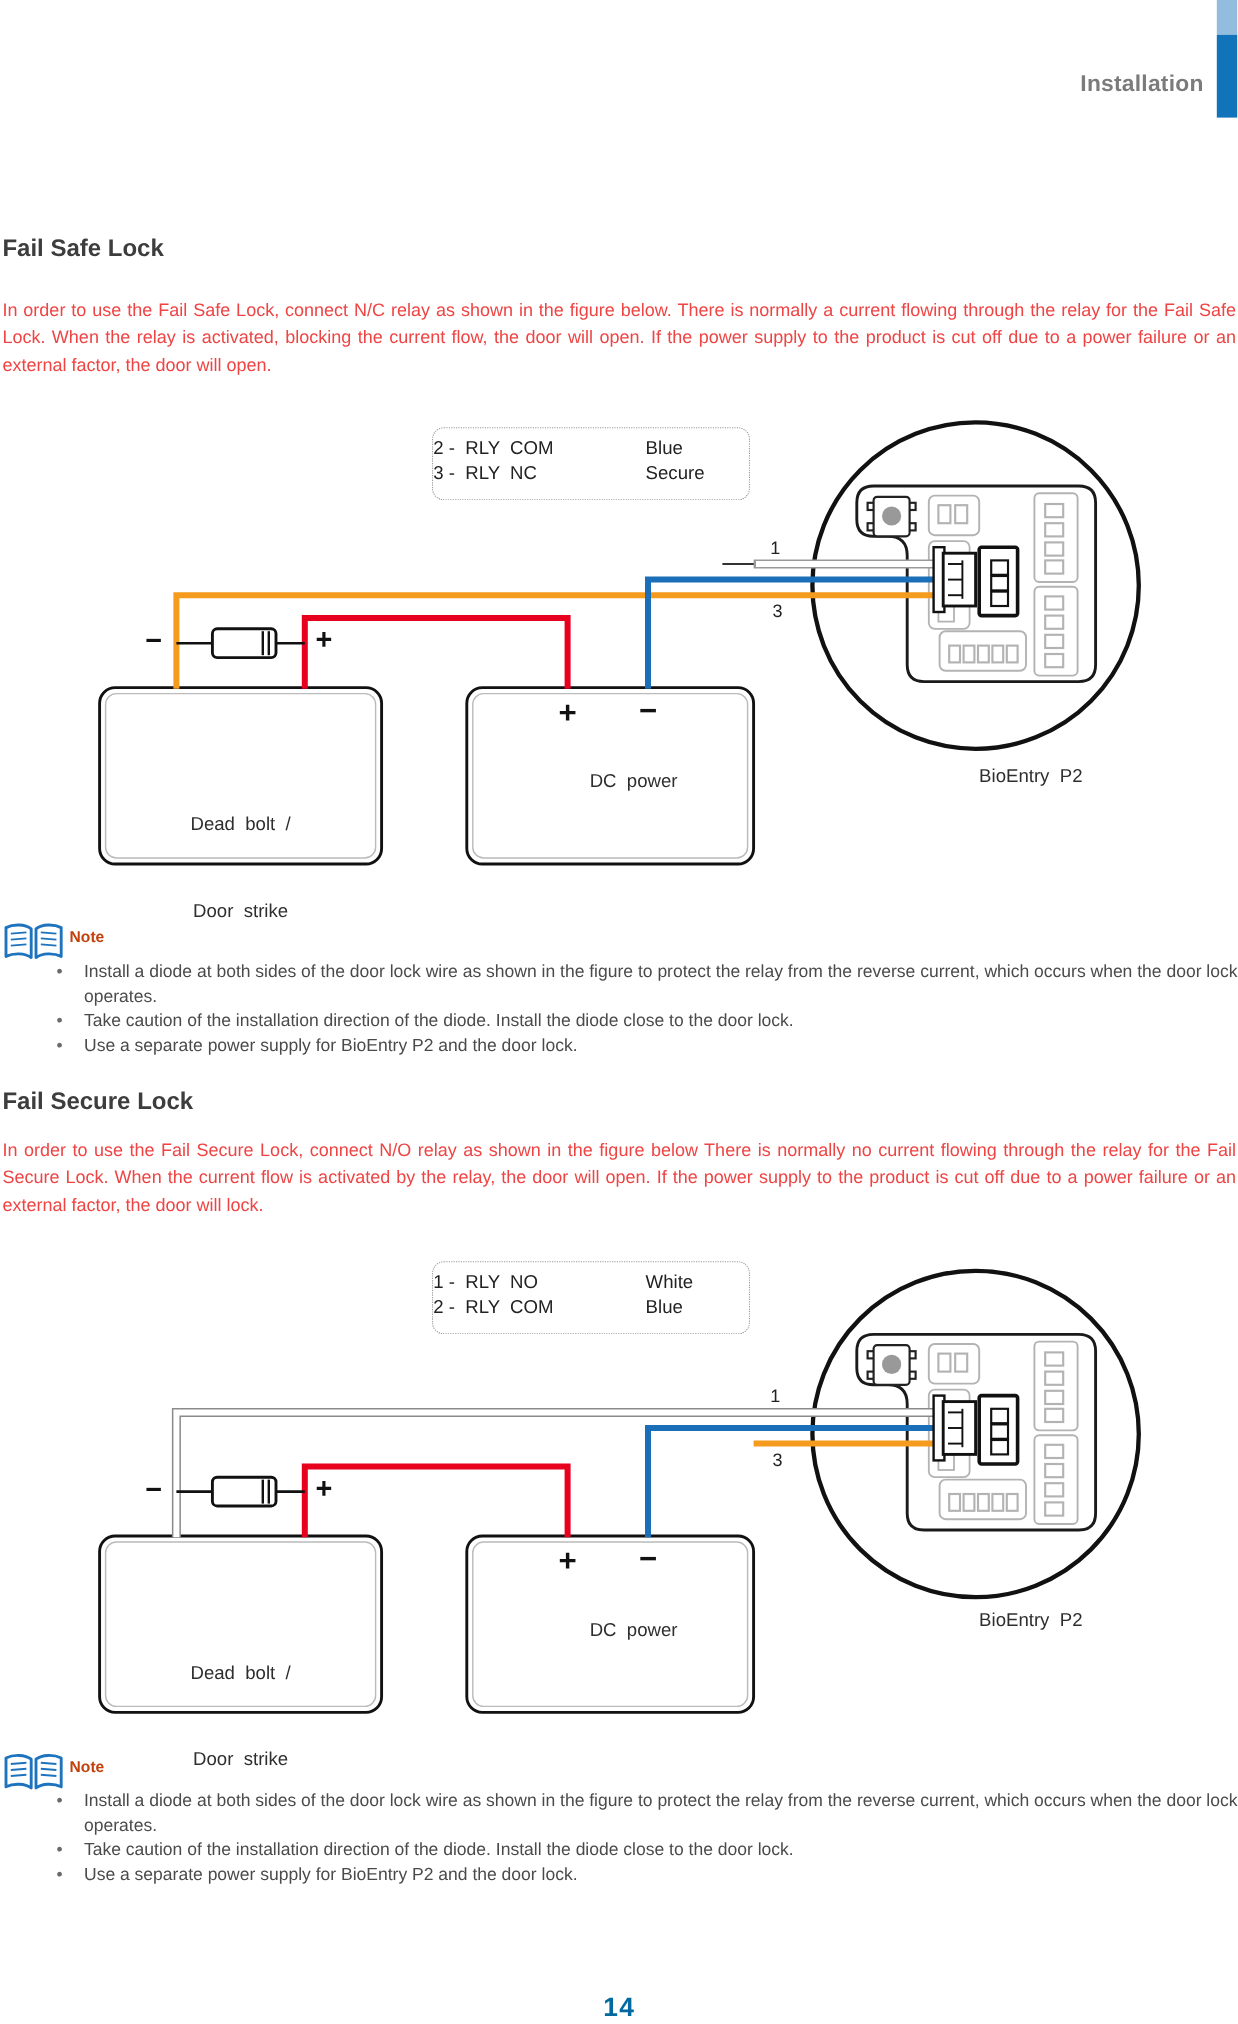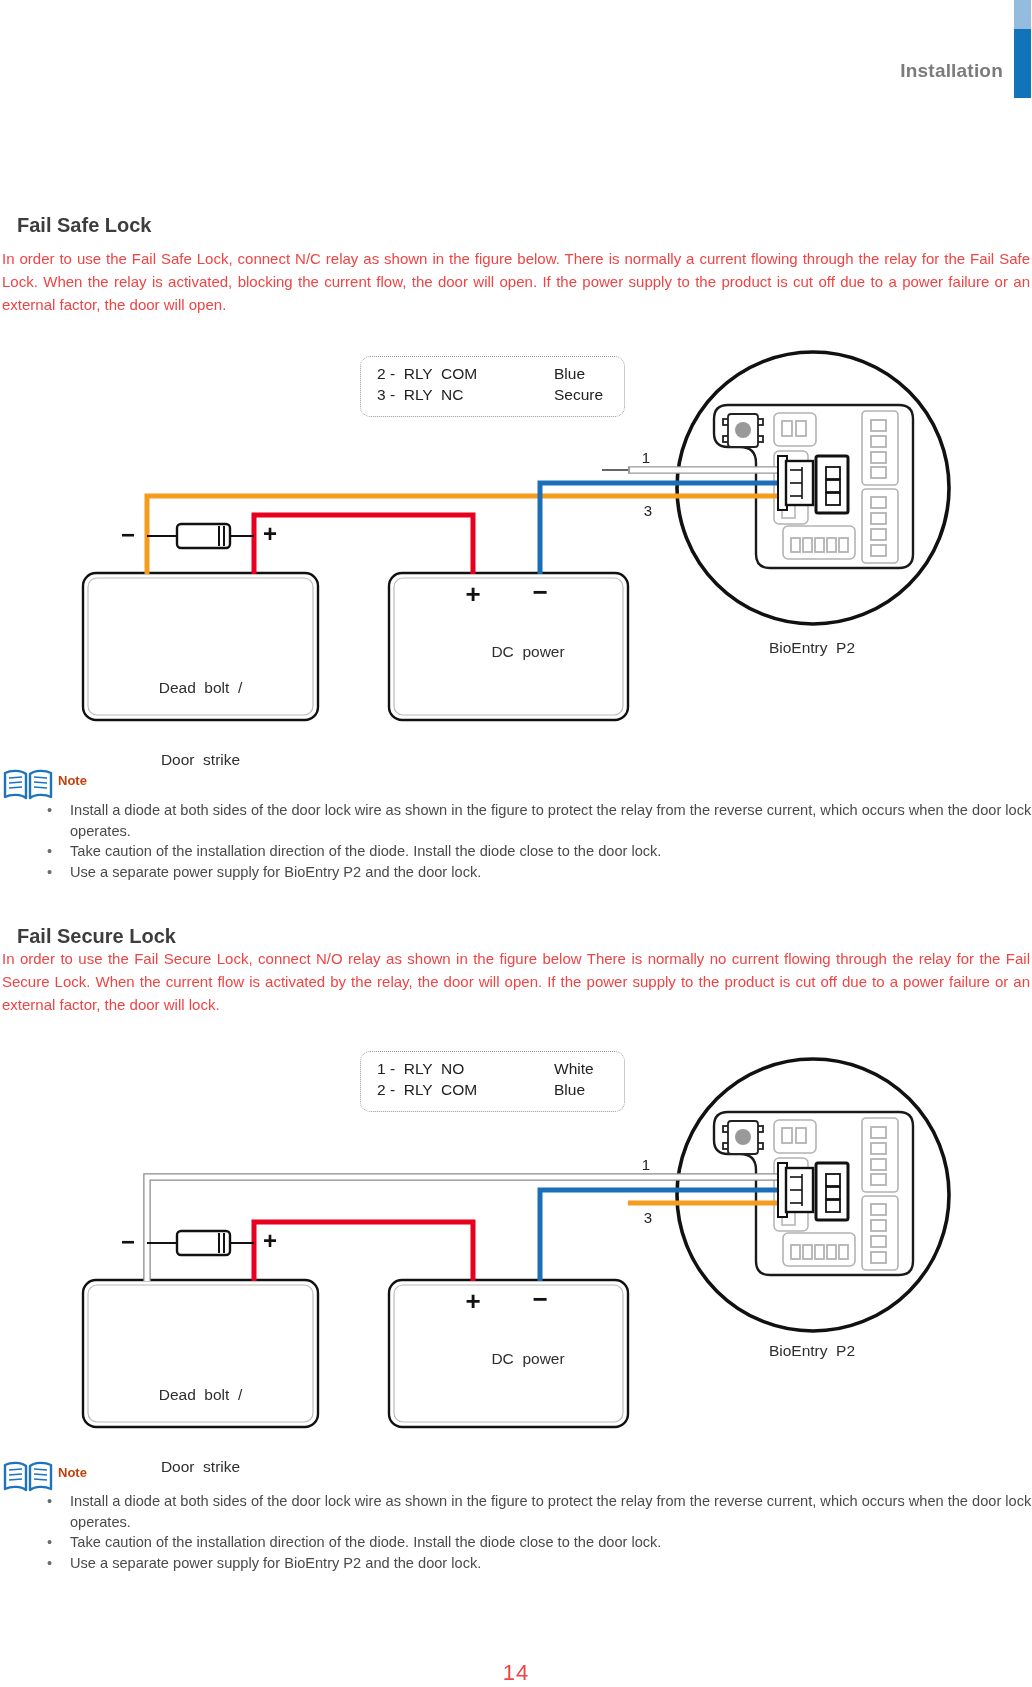--- a/index.html
+++ b/index.html
@@ -5,44 +5,44 @@
   html,body{margin:0;padding:0;background:#e8e8e8;}
   .page{position:relative;width:1032px;height:1687px;background:#ffffff;overflow:hidden;
         font-family:"Liberation Sans","DejaVu Sans",sans-serif;}
   .abs{position:absolute;}
 
   .hdr-title{top:60px;right:29px;font-size:19px;font-weight:bold;color:#7b7b7b;letter-spacing:.2px;}
   .bar-light{left:1014px;top:0;width:17px;height:29px;background:#93bcdf;}
   .bar-dark{left:1014px;top:29px;width:17px;height:69px;background:#1173ba;}
 
   .h1{left:2px;top:140px;font-size:28px;font-weight:bold;color:#464646;}
-  .h2{left:17px;font-size:20px;font-weight:bold;color:#3d3d3d;margin-top:18px;}
+  .h2{left:2px;font-size:20px;font-weight:bold;color:#3d3d3d;}
   .para{left:2px;width:1028px;font-size:15px;line-height:23px;color:#ef4444;text-align:justify;}
 
   .legend{left:360px;width:265px;height:61px;border:1.4px dotted #9a9a9a;border-radius:10px;
-          box-sizing:border-box;padding:8px 0 0 16px;font-size:15.5px;color:#222;}
+          box-sizing:border-box;padding:8px 0 0 0;font-size:15.5px;color:#222;}
   .lg-row{display:grid;grid-template-columns:177px 1fr;height:21px;white-space:pre;}
 
   .pre{white-space:pre;}
   .wire-num{font-size:15px;color:#222;transform:translate(-50%,-50%);}
   .sign{font-weight:bold;color:#111;transform:translate(-50%,-50%);}
   .sign-diode{font-size:24px;}
   .sign-dc{font-size:26px;}
   .boxtext{width:235px;text-align:center;font-size:15.5px;color:#2e2e2e;line-height:24px;}
   .dcbox{left:389px;width:278px;}
-  .devlabel{left:712px;width:200px;text-align:center;font-size:15.5px;color:#2e2e2e;}
+  .devlabel{left:759px;width:200px;text-align:center;font-size:15.5px;color:#2e2e2e;}
 
   .note-title{left:58px;font-size:13px;font-weight:bold;color:#c2410c;}
   .bullets{left:40px;width:994px;list-style:none;margin:0;padding:0;font-size:14.6px;
            line-height:20.5px;color:#4a4a4a;}
   .bullets li{position:relative;padding-left:30px;}
   .bullets li::before{content:"\2022";position:absolute;left:7px;top:0;color:#6a6a6a;}
 
-  .pgnum{left:0;top:1660px;width:1032px;text-align:center;font-size:22px;font-weight:normal;
-         color:#ef4444;letter-spacing:1px;}
+  .pgnum{left:0;top:1660px;width:1032px;text-align:center;font-size:22px;font-weight:bold;
+         color:#0369a1;letter-spacing:1px;}
 </style>
 </head>
 <body>
 
 <div class="page">
 
   <svg class="abs" style="left:0;top:0" width="1032" height="1687" viewBox="0 0 1032 1687">
     <defs>
 
       <g id="bio-device">

